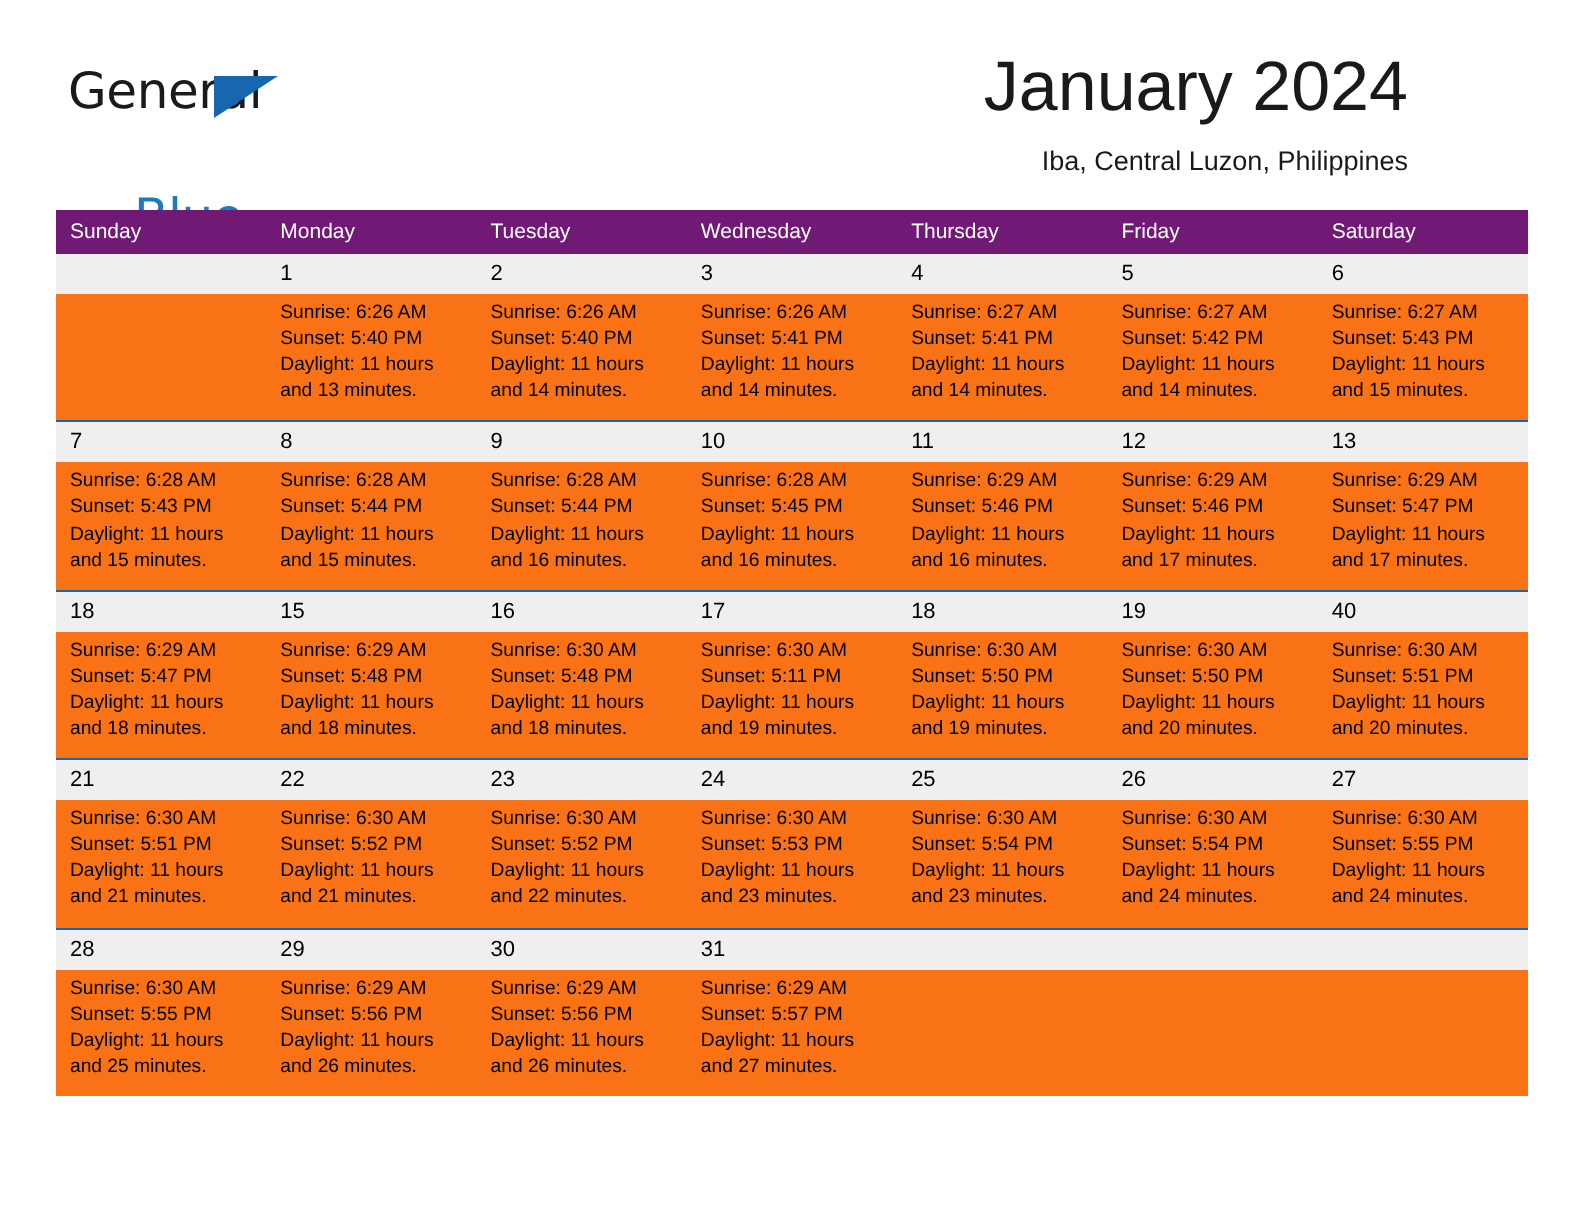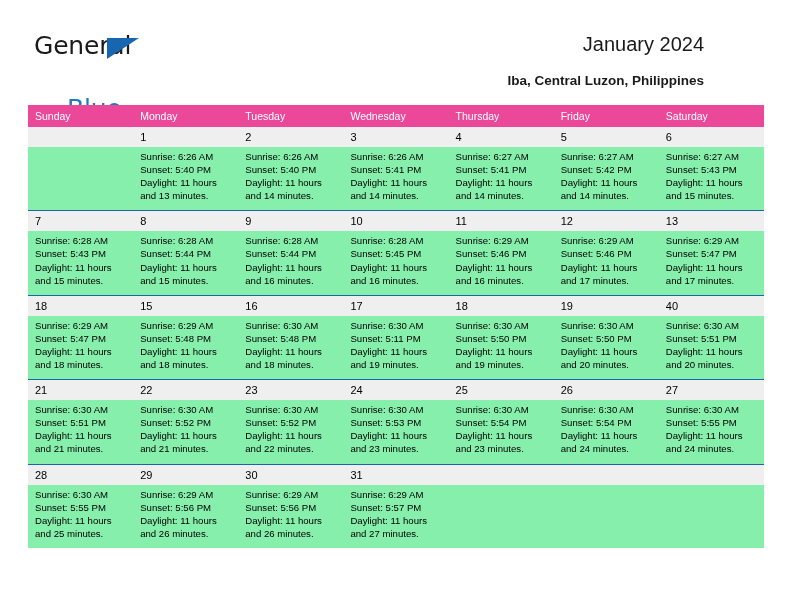--- a/index.html
+++ b/index.html
@@ -66,52 +66,52 @@
     width: 0;
     height: 0;
     border-left: 32px solid #1667b0;
     border-bottom: 21px solid transparent;
   }
 
   .title {
     position: absolute;
     right: 0px;
     top: 0px;
-    font-size: 20px;
+    font-size: 35px;
     line-height: 32px;
     color: #1a1a1a;
     font-weight: 400;
     text-align: center;
     white-space: nowrap;
   }
   .subtitle {
     position: absolute;
     right: 0px;
     top: 44px;
     font-size: 13.5px;
     line-height: 18px;
     color: #1a1a1a;
-    font-weight: 700;
+    font-weight: 400;
     text-align: right;
     white-space: nowrap;
   }
 
   
   .calendar {
     position: absolute;
     left: 28px;
     top: 105px;
     width: 736px;
     border-collapse: collapse;
     table-layout: fixed;
   }
   .calendar col { width: 105.14px; }
 
   .dow-row th {
-    background: #ec4899;
+    background: #701a75;
     color: #ffffff;
     font-size: 10.5px;
     font-weight: normal;
     text-align: left;
     padding: 5px 0 5px 7px;
     height: 11px;
     line-height: 12px;
     border: 0;
   }
 
@@ -122,21 +122,21 @@
     color: #000000;
     padding: 4px 0 3px 7px;
     vertical-align: top;
     border: 0;
   }
   .daynum-row.week-sep td {
     border-top: 1.4px solid #1667b0;
   }
 
   .detail-row td {
-    background: #86efac;
+    background: #f97316;
     font-size: 9.6px;
     line-height: 13.1px;
     color: #000000;
     padding: 3px 6px 8px 7px;
     vertical-align: top;
     border: 0;
   }
   .detail-row td div { white-space: nowrap; }
 </style>
 </head>

